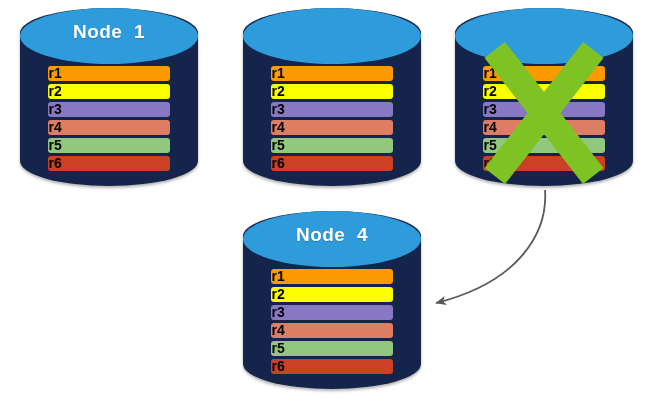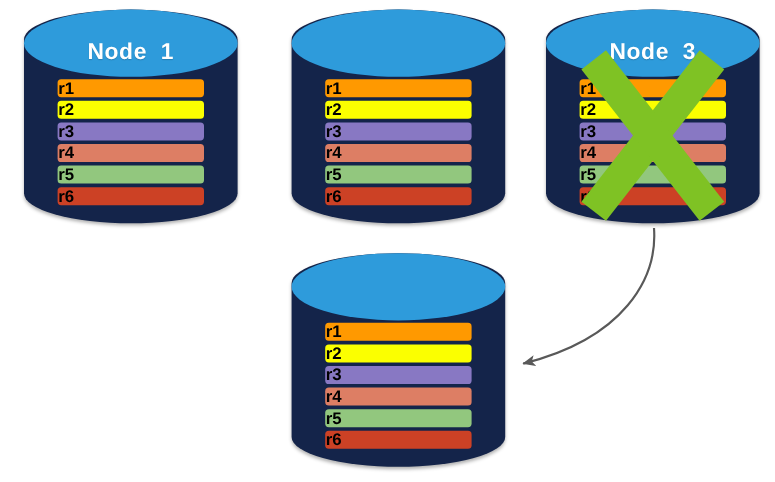--- a/index.html
+++ b/index.html
@@ -44,21 +44,20 @@
     left: 0;
     top: 13px;
     width: 100%;
     text-align: center;
     color: #ffffff;
     font-weight: bold;
     font-size: 19px;
     letter-spacing: 0.5px;
     white-space: pre;
     text-shadow: 0 1px 1px rgba(0,0,0,0.18);
-    margin-top: 12px;
   }
 
   
   .rows {
     position: absolute;
     left: 16%;
     right: 16%;
     top: 58px;
     display: flex;
     flex-direction: column;
@@ -129,38 +128,38 @@
       <div class="row" style="background:#8878c3;">r3</div>
       <div class="row" style="background:#dd7e64;">r4</div>
       <div class="row" style="background:#92c77e;">r5</div>
       <div class="row" style="background:#cc4125;">r6</div>
     </div>
   </div>
 
   <div class="node" style="left:455px; top:8px; width:178px; height:178px;">
     <div class="cyl-body"></div>
     <div class="cyl-top"></div>
-    <div class="cyl-label">Node  3</div>
     <div class="rows">
       <div class="row" style="background:#ff9900;">r1</div>
       <div class="row" style="background:#fbff00;">r2</div>
       <div class="row" style="background:#8878c3;">r3</div>
       <div class="row" style="background:#dd7e64;">r4</div>
       <div class="row" style="background:#92c77e;">r5</div>
       <div class="row" style="background:#cc4125;">r6</div>
     </div>
     <div class="x-mark" style="left:22px; top:30px; width:134px; height:150px;">
       <div class="x-bar a"></div>
       <div class="x-bar b"></div>
     </div>
   </div>
 
   <div class="node" style="left:243px; top:211px; width:178px; height:178px;">
     <div class="cyl-body"></div>
     <div class="cyl-top"></div>
+    <div class="cyl-label">Node  4</div>
     <div class="rows">
       <div class="row" style="background:#ff9900;">r1</div>
       <div class="row" style="background:#fbff00;">r2</div>
       <div class="row" style="background:#8878c3;">r3</div>
       <div class="row" style="background:#dd7e64;">r4</div>
       <div class="row" style="background:#92c77e;">r5</div>
       <div class="row" style="background:#cc4125;">r6</div>
     </div>
   </div>
 

